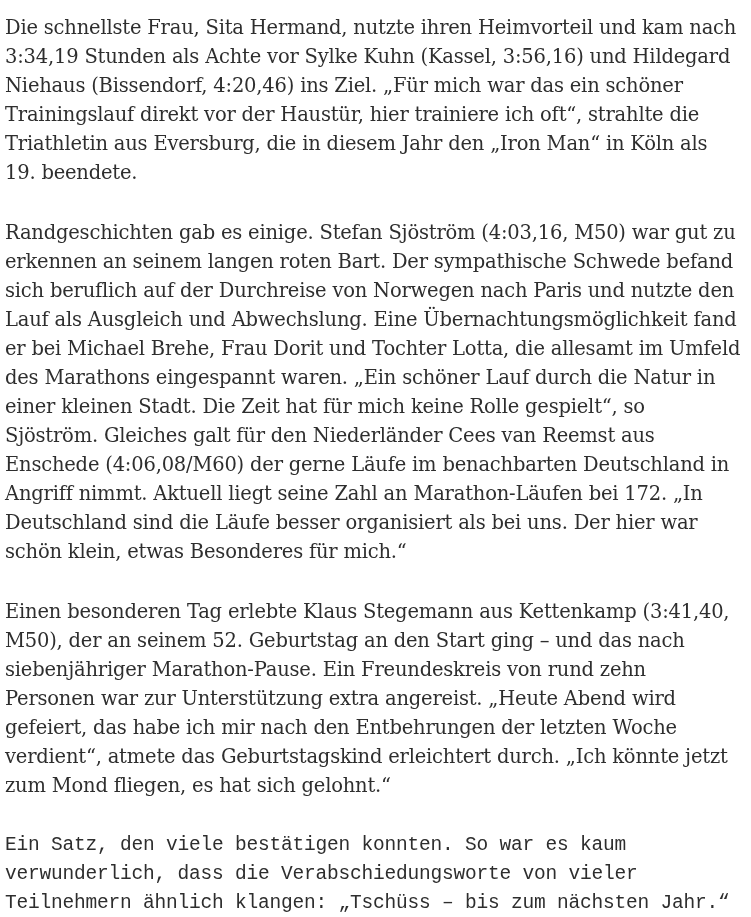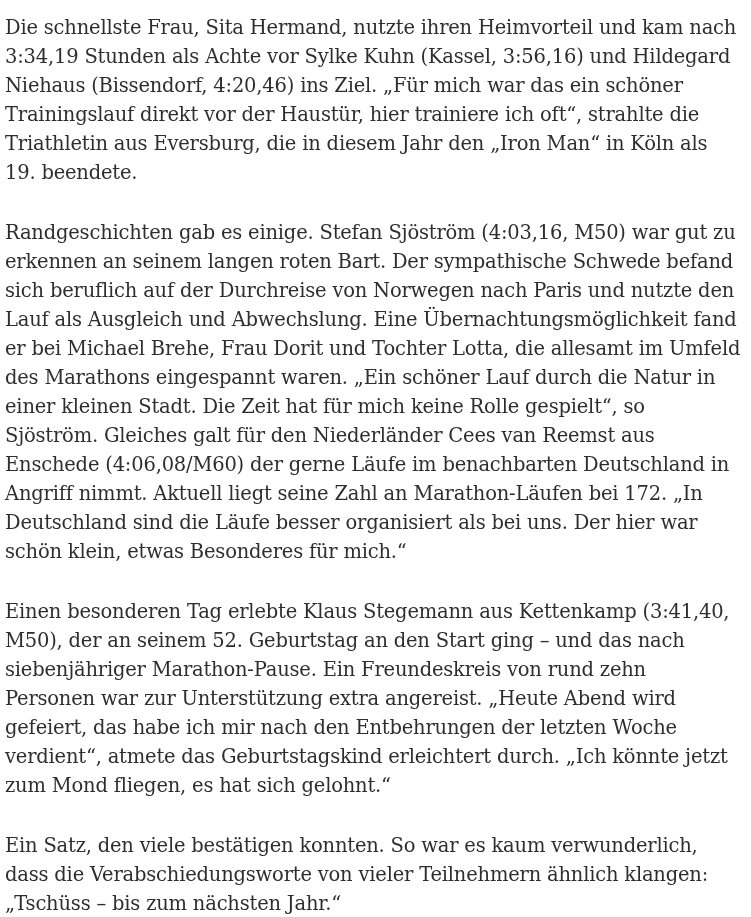--- a/index.html
+++ b/index.html
@@ -16,20 +16,21 @@
     line-height: 29px;
     color: #2e2e2e;
     text-align: left;
     letter-spacing: -0.2px;
   }
   .article-body p {
     margin: 0 0 31px 0;
   }
   .article-body p:last-child {
     margin-bottom: 0;
+    font-family: Liberation Mono, monospace;
   }
 </style>
 </head>
 <body>
 
 <div class="article-body">
   <p>Die schnellste Frau, Sita Hermand, nutzte ihren Heimvorteil und kam nach 3:34,19 Stunden als Achte vor Sylke Kuhn (Kassel, 3:56,16) und Hildegard Niehaus (Bissendorf, 4:20,46) ins Ziel. „Für mich war das ein schöner Trainingslauf direkt vor der Haustür, hier trainiere ich oft“, strahlte die Triathletin aus Eversburg, die in diesem Jahr den „Iron Man“ in Köln als 19. beendete.</p>
   <p>Randgeschichten gab es einige. Stefan Sjöström (4:03,16, M50) war gut zu erkennen an seinem langen roten Bart. Der sympathische Schwede befand sich beruflich auf der Durchreise von Norwegen nach Paris und nutzte den Lauf als Ausgleich und Abwechslung. Eine Übernachtungsmöglichkeit fand er bei Michael Brehe, Frau Dorit und Tochter Lotta, die allesamt im Umfeld des Marathons eingespannt waren. „Ein schöner Lauf durch die Natur in einer kleinen Stadt. Die Zeit hat für mich keine Rolle gespielt“, so Sjöström. Gleiches galt für den Niederländer Cees van Reemst aus Enschede (4:06,08/M60) der gerne Läufe im benachbarten Deutschland in Angriff nimmt. Aktuell liegt seine Zahl an Marathon-Läufen bei 172. „In Deutschland sind die Läufe besser organisiert als bei uns. Der hier war schön klein, etwas Besonderes für mich.“</p>
   <p>Einen besonderen Tag erlebte Klaus Stegemann aus Kettenkamp (3:41,40, M50), der an seinem 52. Geburtstag an den Start ging – und das nach siebenjähriger Marathon-Pause. Ein Freundeskreis von rund zehn Personen war zur Unterstützung extra angereist. „Heute Abend wird gefeiert, das habe ich mir nach den Entbehrungen der letzten Woche verdient“, atmete das Geburtstagskind erleichtert durch. „Ich könnte jetzt zum Mond fliegen, es hat sich gelohnt.“</p>
   <p>Ein Satz, den viele bestätigen konnten. So war es kaum verwunderlich, dass die Verabschiedungsworte von vieler Teilnehmern ähnlich klangen: „Tschüss – bis zum nächsten Jahr.“</p>

